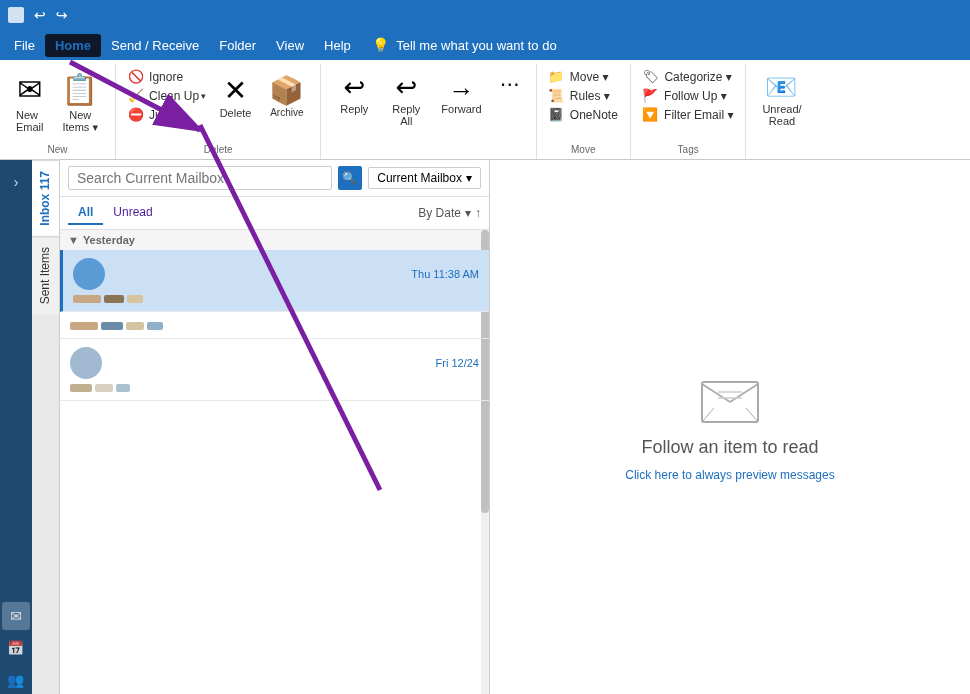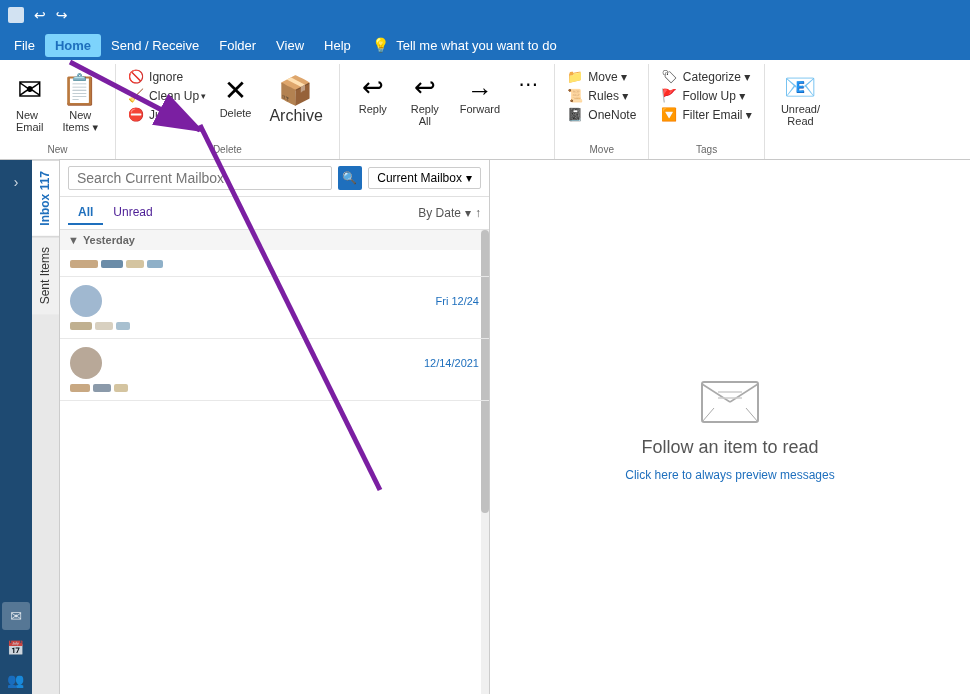--- a/index.html
+++ b/index.html
@@ -26,21 +26,21 @@
       padding: 0 4px;
     }
     .menu-item {
       color: #fff;
       padding: 4px 10px;
       cursor: pointer;
       font-size: 13px;
       border-radius: 3px;
     }
     .menu-item.active {
-      background: #7dd3fc;
+      background: #0f172a;
       color: #1e6fbd;
       font-weight: 600;
     }
     .tell-me {
       margin-left: 12px;
       display: flex;
       align-items: center;
       gap: 6px;
       color: #fff;
       font-size: 13px;
@@ -434,21 +434,21 @@
           <span>Junk</span>
           <span class="caret">▾</span>
         </div>
       </div>
       <div class="delete-btn-large" style="padding-top:6px;">
         <span style="font-size:28px;">✕</span>
         <span style="font-size:11px;color:#333;">Delete</span>
       </div>
       <div class="delete-btn-large" style="padding-top:6px;">
         <span style="font-size:28px;">📦</span>
-        <span style="font-size:16px;color:#333;">Archive</span>
+        <span style="font-size:10px;color:#333;">Archive</span>
       </div>
     </div>
     <div class="ribbon-group-label">Delete</div>
   </div>
 
   <div class="ribbon-group">
     <div class="ribbon-group-content">
       <div class="respond-btn">
         <span style="font-size:26px;">↩</span>
         <span style="font-size:11px;color:#333;">Reply</span>
@@ -563,20 +563,35 @@
 
       <div style="position:absolute;right:0;top:0;width:8px;height:100%;background:#f0f0f0;">
         <div style="position:absolute;top:0;width:8px;height:60%;background:#c0c0c0;border-radius:4px;"></div>
       </div>
 
       <div class="email-section-header">
         <span>▼</span>
         <span>Yesterday</span>
       </div>
 
+      <div class="email-item selected">
+        <div class="email-item-top">
+          <div class="email-avatar" style="background:#5a9bd5;"></div>
+          <div class="email-info">
+            <div class="email-sender"></div>
+            <div class="email-subject"></div>
+          </div>
+          <span class="email-time">Thu 11:38 AM</span>
+        </div>
+        <div class="email-color-bars">
+          <div class="color-bar" style="background:#c8a882;width:28px;"></div>
+          <div class="color-bar" style="background:#8b7355;width:20px;"></div>
+          <div class="color-bar" style="background:#d4c4a0;width:16px;"></div>
+        </div>
+      </div>
 
       <div class="email-item">
         <div class="email-color-bars">
           <div class="color-bar" style="background:#c8a882;width:28px;"></div>
           <div class="color-bar" style="background:#6b8ca8;width:22px;"></div>
           <div class="color-bar" style="background:#d4c4a0;width:18px;"></div>
           <div class="color-bar" style="background:#8fb0c8;width:16px;"></div>
         </div>
       </div>
 
@@ -589,35 +604,20 @@
           </div>
           <span class="email-time">Fri 12/24</span>
         </div>
         <div class="email-color-bars">
           <div class="color-bar" style="background:#c0b090;width:22px;"></div>
           <div class="color-bar" style="background:#d8d0c0;width:18px;"></div>
           <div class="color-bar" style="background:#a8c0d0;width:14px;"></div>
         </div>
       </div>
 
-      <div class="email-item">
-        <div class="email-item-top">
-          <div class="email-avatar" style="background:#b8a898;"></div>
-          <div class="email-info">
-            <div class="email-sender"></div>
-            <div class="email-subject"></div>
-          </div>
-          <span class="email-time">12/14/2021</span>
-        </div>
-        <div class="email-color-bars">
-          <div class="color-bar" style="background:#c8a882;width:20px;"></div>
-          <div class="color-bar" style="background:#8b9aaa;width:18px;"></div>
-          <div class="color-bar" style="background:#d4c4a0;width:14px;"></div>
-        </div>
-      </div>
 
     </div>
   </div>
 
   <div class="reading-pane">
 
     <div style="position:relative;">
       <svg width="60" height="44" viewBox="0 0 60 44" fill="none" xmlns="http://www.w3.org/2000/svg">
         <rect x="2" y="2" width="56" height="40" rx="2" stroke="#aaa" stroke-width="2" fill="none"></rect>
         <line x1="2" y1="4" x2="30" y2="22" stroke="#aaa" stroke-width="1.5"></line>

